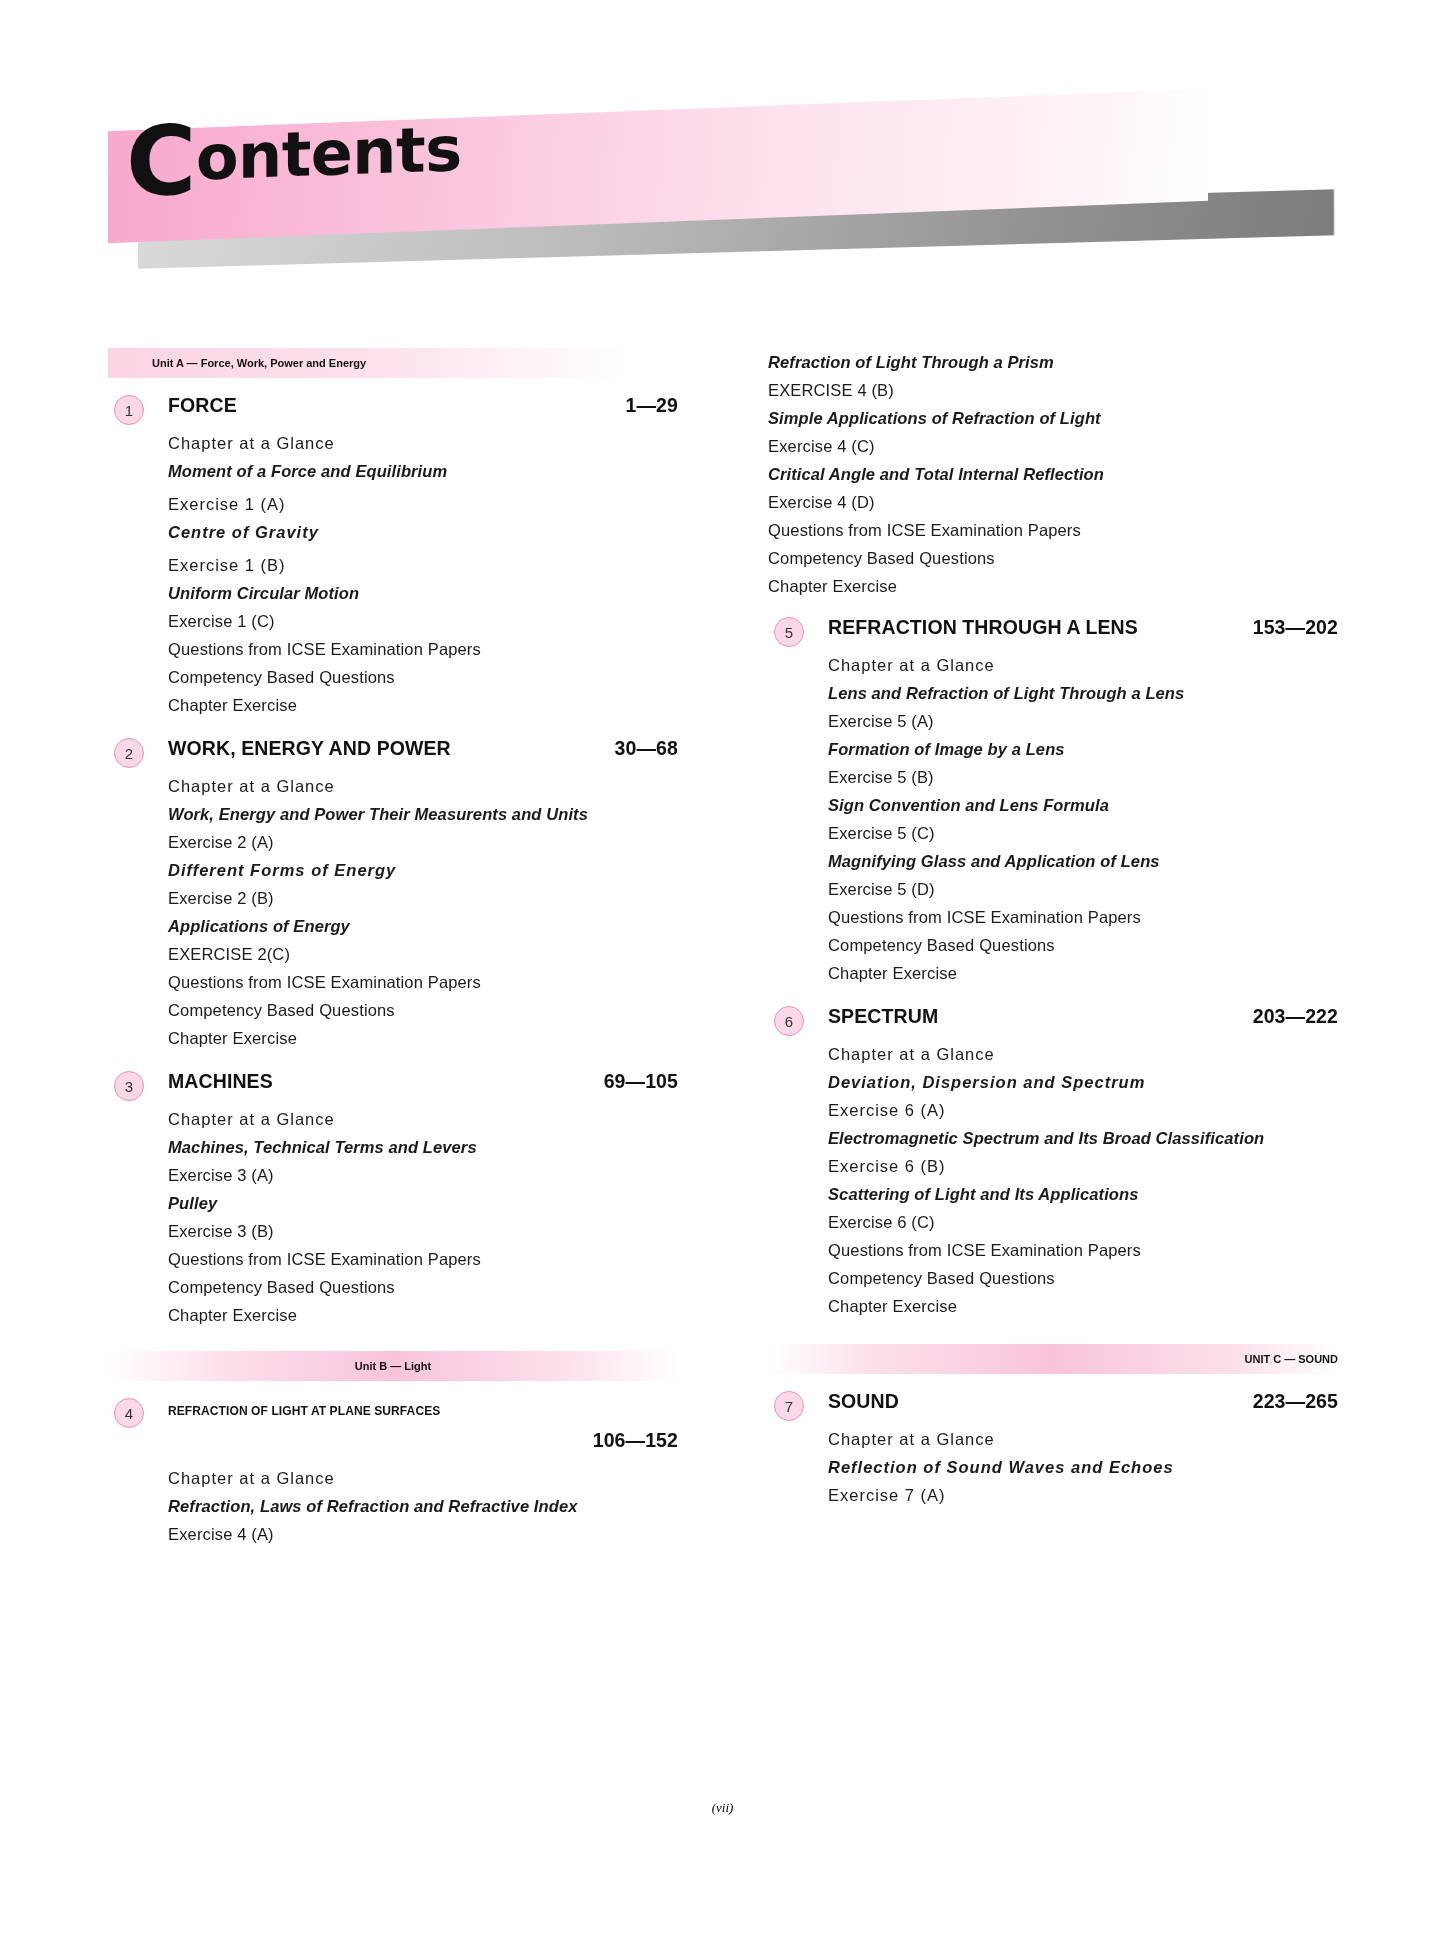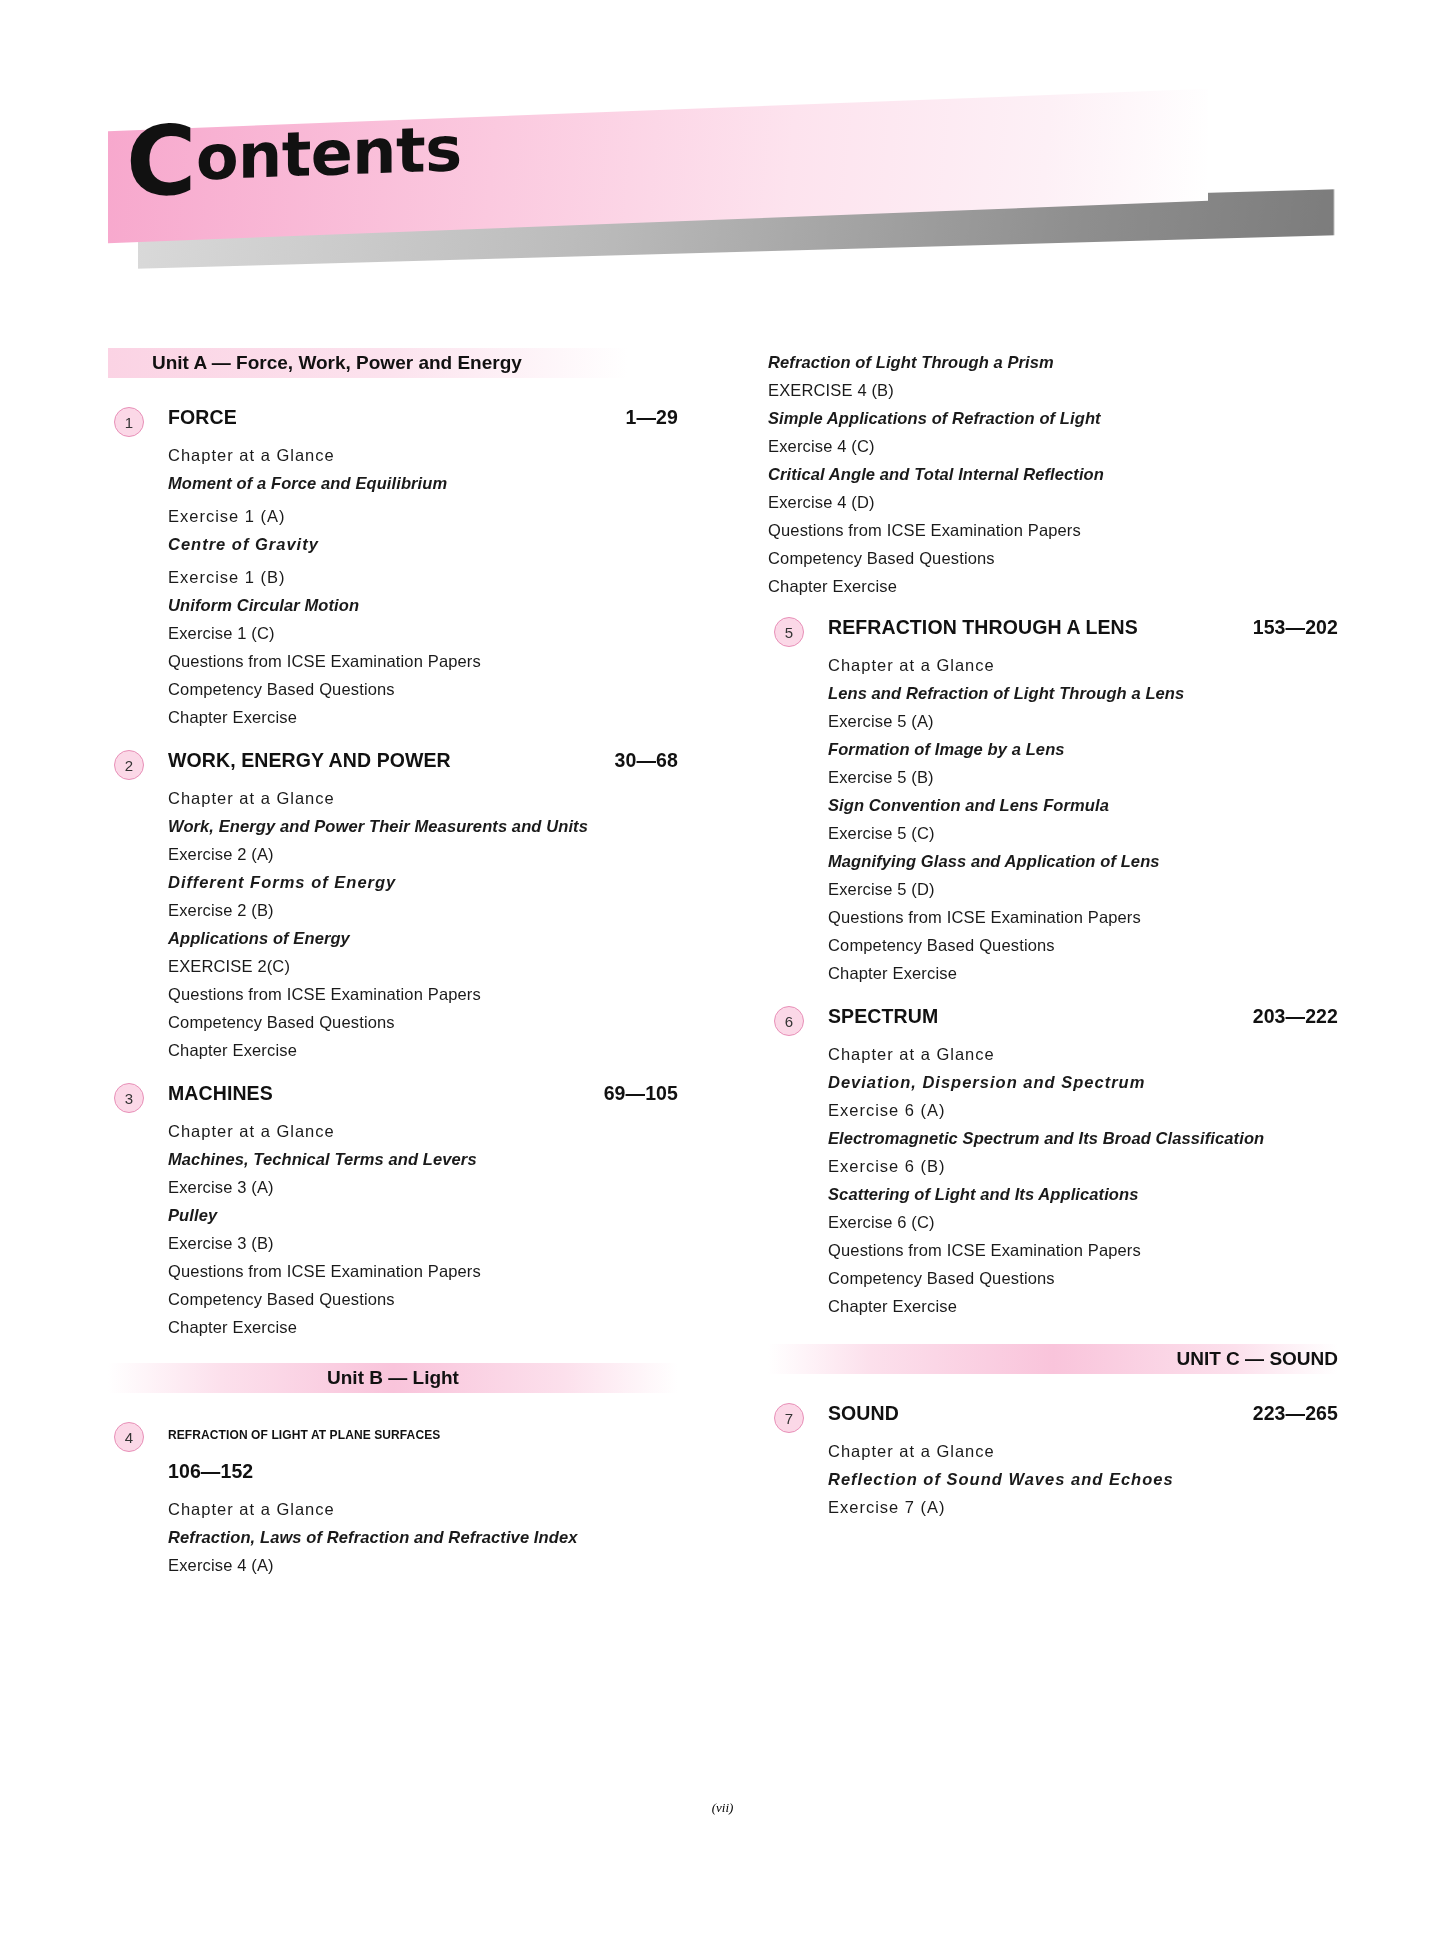--- a/index.html
+++ b/index.html
@@ -71,24 +71,24 @@
     top: 0;
     width: 570px;
   }
   .col-left { left: 0; }
   .col-right { left: 660px; }
 
   
   .unit-bar {
     position: relative;
     height: 30px;
-    margin: 0 0 28px 0;
+    margin: 0 0 16px 0;
     display: flex;
     align-items: center;
-    font-size: 19px;
+    font-size: 11px;
     font-weight: bold;
     color: #111;
   }
   .unit-bar.a {
     background: linear-gradient(90deg, #fbd3e4 0%, #fce3ee 55%, #ffffff 100%);
     padding-left: 44px;
     width: 520px;
     margin-top: 0;
   }
   .unit-bar.b {
@@ -130,21 +130,22 @@
     font-size: 19.5px;
     font-weight: bold;
     letter-spacing: 0.1px;
     color: #111;
   }
   .chap-title-row.wrapped {
     display: block;
   }
   .chap-title-row.wrapped .pages {
     display: block;
-    margin-top: 16px;
+    text-align: right;
+    margin-top: 9px;
   }
   .chap-title { white-space: nowrap; }
   .chap-title.narrow { font-size: 12px; }
   .pages { font-weight: bold; white-space: nowrap; }
 
   .entries {
     margin-top: 12px;
   }
   .entry {
     font-size: 16.5px;

